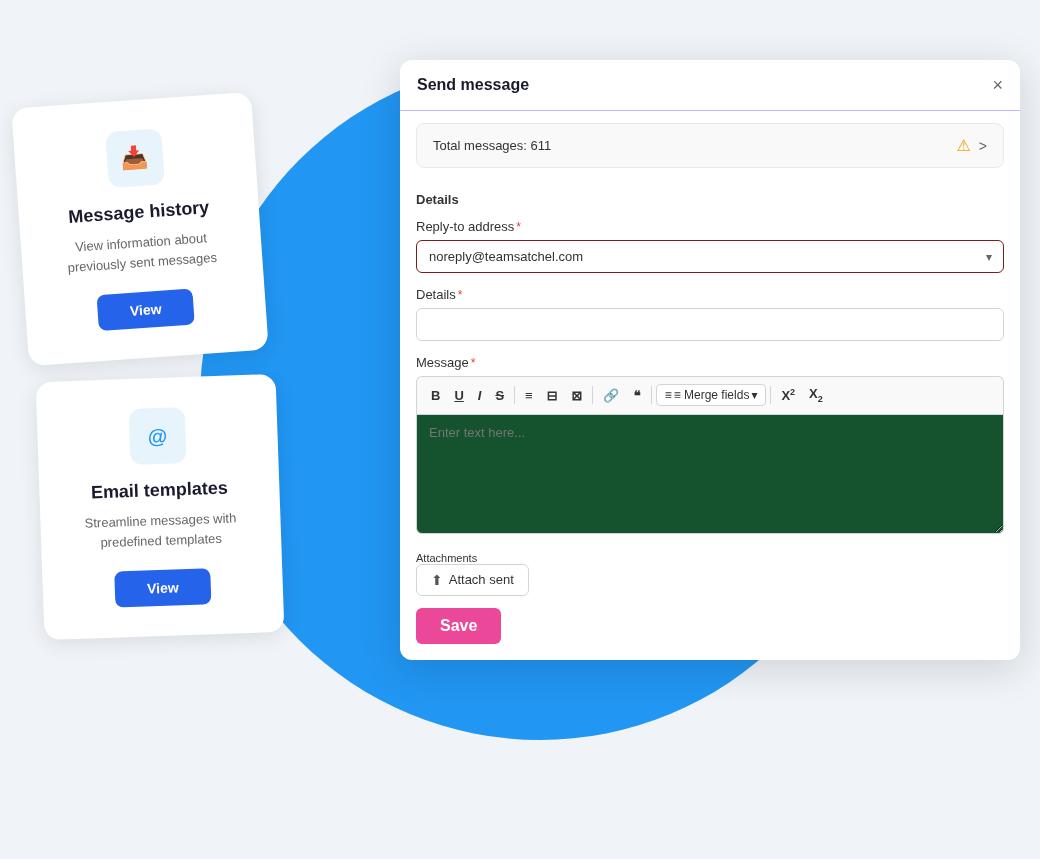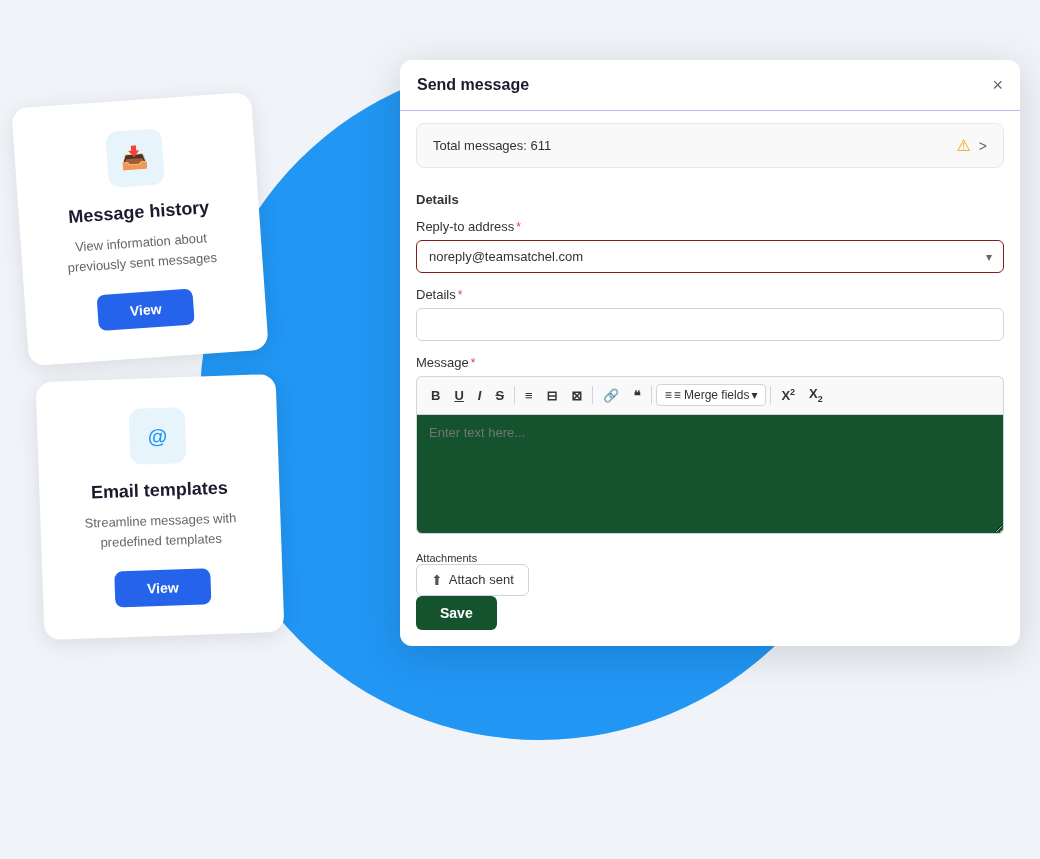--- a/index.html
+++ b/index.html
@@ -311,26 +311,27 @@
       color: #333;
       cursor: pointer;
     }
 
     .attach-icon {
       font-size: 14px;
       color: #555;
     }
 
     .save-btn {
-      background: #14532d;
+      margin-top: 12px;
+      background: #ec4899;
       color: #fff;
       border: none;
       border-radius: 6px;
       padding: 9px 24px;
-      font-size: 14px;
+      font-size: 16px;
       font-weight: 600;
       cursor: pointer;
     }
   </style>
 </head>
 <body>
 
 <div class="bg-circle"></div>
 
 <div class="cards-container">

